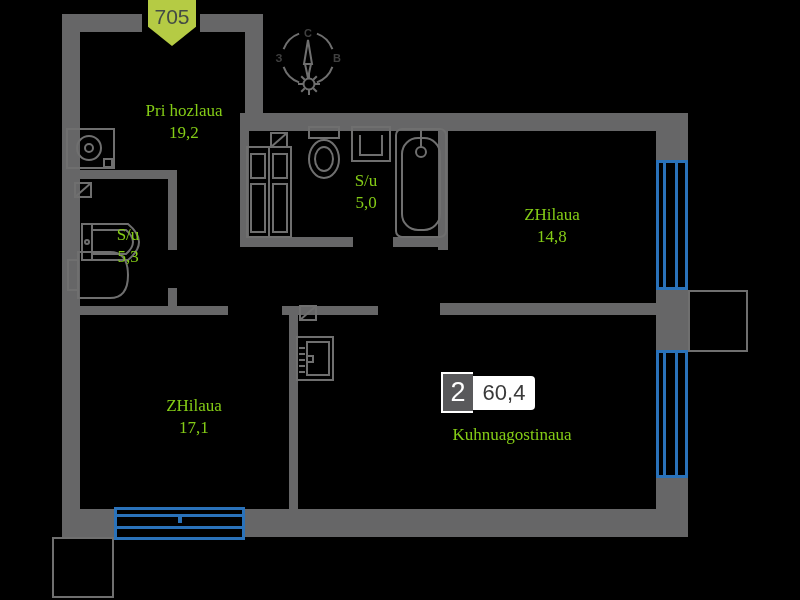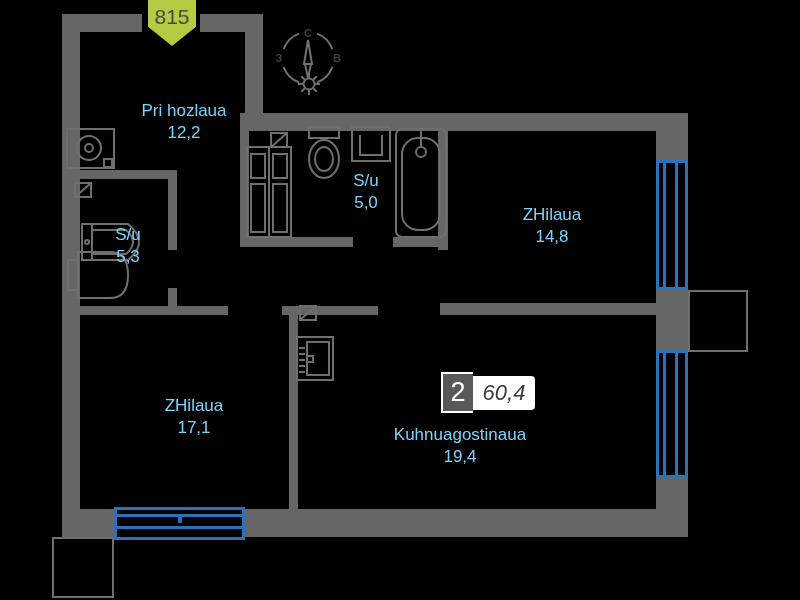--- a/index.html
+++ b/index.html
@@ -9,30 +9,30 @@
   .window{position:absolute;box-sizing:border-box;border:3px solid #2a72ba;}
   .sash-v{position:absolute;left:4px;top:0;bottom:0;width:9px;
           border-left:3px solid #2a72ba;border-right:3px solid #2a72ba;}
   .sash-h{position:absolute;top:4px;left:0;right:0;height:9px;
           border-top:3px solid #2a72ba;border-bottom:3px solid #2a72ba;}
   .tick{position:absolute;background:#2a72ba;}
   .balcony{position:absolute;border:2px solid #6f6f6f;box-sizing:border-box;}
   .fx{position:absolute;}
   .fx *{stroke:#6f6f6f;stroke-width:2;fill:none;}
   .room-label{position:absolute;transform:translateX(-50%);text-align:center;
-              color:#7dd3fc;font-size:17px;line-height:22px;white-space:nowrap;}
+              color:#84cc16;font-size:17px;line-height:22px;white-space:nowrap;font-family:Liberation Serif, serif;}
   .unit-badge{position:absolute;left:148px;top:0;width:48px;height:46px;background:#b5cb44;
               clip-path:polygon(0 0,100% 0,100% 58%,50% 100%,0 58%);
               color:#434b45;font-size:21px;text-align:center;line-height:33px;}
   .area-badge{position:absolute;left:441px;top:372px;display:flex;align-items:center;}
   .area-badge .count{width:32px;height:41px;background:#59595b;border:2px solid #ffffff;
               border-right:none;box-sizing:border-box;color:#ffffff;font-size:27px;
               display:flex;align-items:center;justify-content:center;}
   .area-badge .value{width:62px;height:34px;background:#ffffff;border-radius:0 4px 4px 0;
-              color:#3a3a3a;font-size:22px;display:flex;align-items:center;justify-content:center;font-style:italic;}
+              color:#3a3a3a;font-size:22px;display:flex;align-items:center;justify-content:center;}
   .compass-letter{font-family:"Liberation Sans",sans-serif;font-size:11px;font-weight:bold;
               fill:#404040;stroke:none;}
 </style>
 </head>
 <body>
 
 <div class="plan">
 
   <div class="balcony" style="left:688px;top:290px;width:60px;height:62px"></div>
   <div class="balcony" style="left:52px;top:537px;width:62px;height:61px"></div>
@@ -165,45 +165,44 @@
         <line x1="31" y1="64" x2="26" y2="64"></line>
           <line x1="32.8" y1="59.8" x2="29.2" y2="56.2"></line>
         <line x1="37" y1="58" x2="37" y2="53"></line>
           <line x1="41.2" y1="59.8" x2="44.8" y2="56.2"></line>
       </g>
     </g>
   </svg>
 
   <div class="room-label" style="left:184px;top:100px">
     <div>Pri hozlaua</div>
-    <div>12,2</div>
+    <div>19,2</div>
   </div>
   <div class="room-label" style="left:366px;top:170px">
     <div>S/u</div>
     <div>5,0</div>
   </div>
   <div class="room-label" style="left:552px;top:204px">
     <div>ZHilaua</div>
     <div>14,8</div>
   </div>
   <div class="room-label" style="left:128px;top:224px">
     <div>S/u</div>
     <div>5,3</div>
   </div>
   <div class="room-label" style="left:194px;top:395px">
     <div>ZHilaua</div>
     <div>17,1</div>
   </div>
-  <div class="room-label" style="left:460px;top:424px">
+  <div class="room-label" style="left:512px;top:424px">
     <div>Kuhnuagostinaua</div>
-    <div>19,4</div>
   </div>
 
   <div class="unit-badge">
-    <span>815</span>
+    <span>705</span>
   </div>
 
   <div class="area-badge">
     <div class="count">2</div>
     <div class="value">60,4</div>
   </div>
 
 </div>
 
 </body></html>

